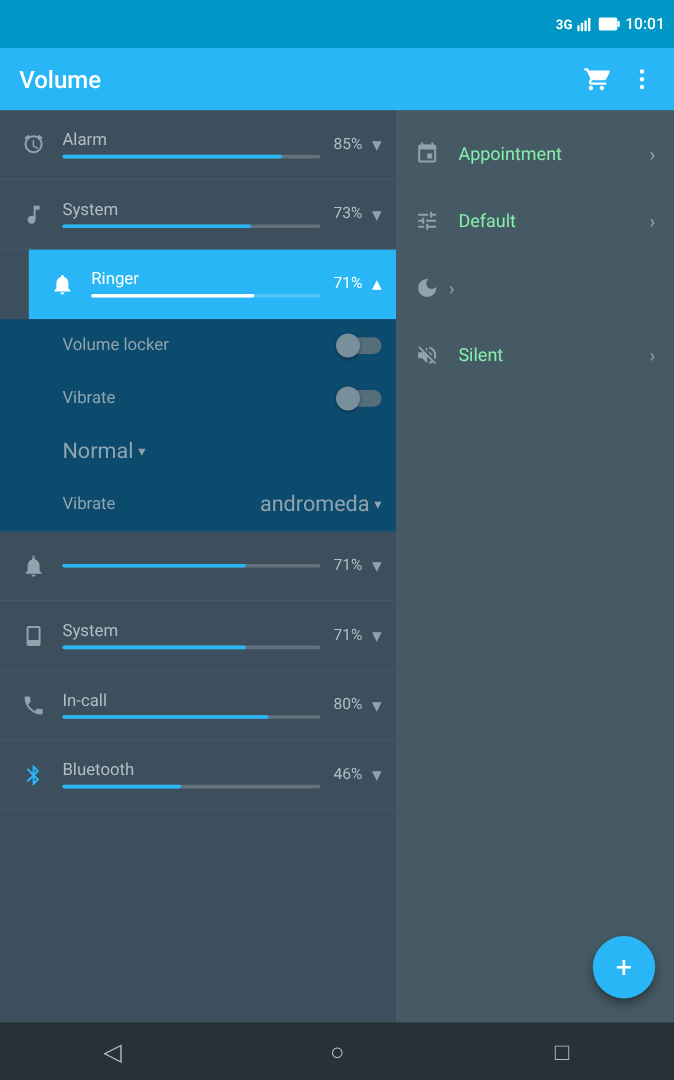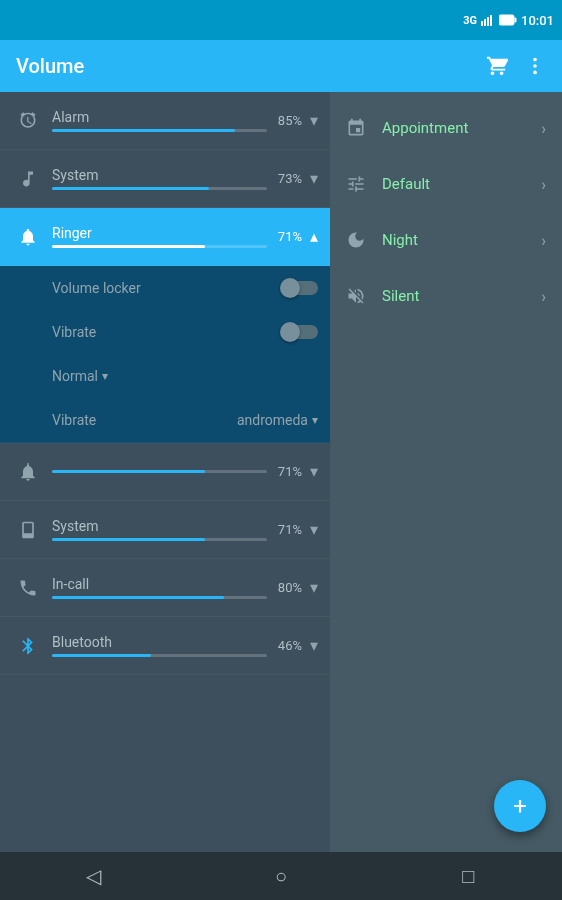--- a/index.html
+++ b/index.html
@@ -72,20 +72,21 @@
     .volume-row {
       display: flex;
       align-items: center;
       padding: 0 12px;
       height: 58px;
       border-bottom: 1px solid rgba(255,255,255,0.05);
       cursor: pointer;
     }
     .volume-row.active {
       background: #29b6f6;
+      margin-left: 24px;
     }
     .volume-row-icon {
       width: 32px;
       color: #90a4ae;
       font-size: 18px;
       display: flex;
       align-items: center;
       justify-content: center;
     }
     .volume-row.active .volume-row-icon {
@@ -171,21 +172,21 @@
       border-radius: 50%;
       position: absolute;
       top: -3px;
       left: -2px;
       box-shadow: 0 1px 3px rgba(0,0,0,0.4);
     }
 
     
     .mode-value {
       color: #90a4ae;
-      font-size: 14px;
+      font-size: 18px;
       margin-right: 4px;
     }
     .dropdown-arrow {
       color: #90a4ae;
       font-size: 12px;
     }
 
     
     .right-panel {
       flex: 1;
@@ -471,21 +472,20 @@
       <span class="profile-item-label">Default</span>
       <span class="profile-item-chevron">›</span>
     </div>
 
     <div class="profile-item">
       <div class="profile-item-icon">
         <svg width="20" height="20" viewBox="0 0 24 24" fill="#90a4ae">
           <path d="M12 3c-4.97 0-9 4.03-9 9s4.03 9 9 9 9-4.03 9-9c0-.46-.04-.92-.1-1.36-.98 1.37-2.58 2.26-4.4 2.26-2.98 0-5.4-2.42-5.4-5.4 0-1.81.89-3.42 2.26-4.4-.44-.06-.9-.1-1.36-.1z"></path>
         </svg>
       </div>
-      <span class="profile-item-label">Night</span>
       <span class="profile-item-chevron">›</span>
     </div>
 
     <div class="profile-item">
       <div class="profile-item-icon">
         <svg width="20" height="20" viewBox="0 0 24 24" fill="#90a4ae">
           <path d="M16.5 12c0-1.77-1.02-3.29-2.5-4.03v2.21l2.45 2.45c.03-.2.05-.41.05-.63zm2.5 0c0 .94-.2 1.82-.54 2.64l1.51 1.51C20.63 14.91 21 13.5 21 12c0-4.28-2.99-7.86-7-8.77v2.06c2.89.86 5 3.54 5 6.71zM4.27 3L3 4.27 7.73 9H3v6h4l5 5v-6.73l4.25 4.25c-.67.52-1.42.93-2.25 1.18v2.06c1.38-.31 2.63-.95 3.69-1.81L19.73 21 21 19.73l-9-9L4.27 3zM12 4L9.91 6.09 12 8.18V4z"></path>
         </svg>
       </div>
       <span class="profile-item-label">Silent</span>

